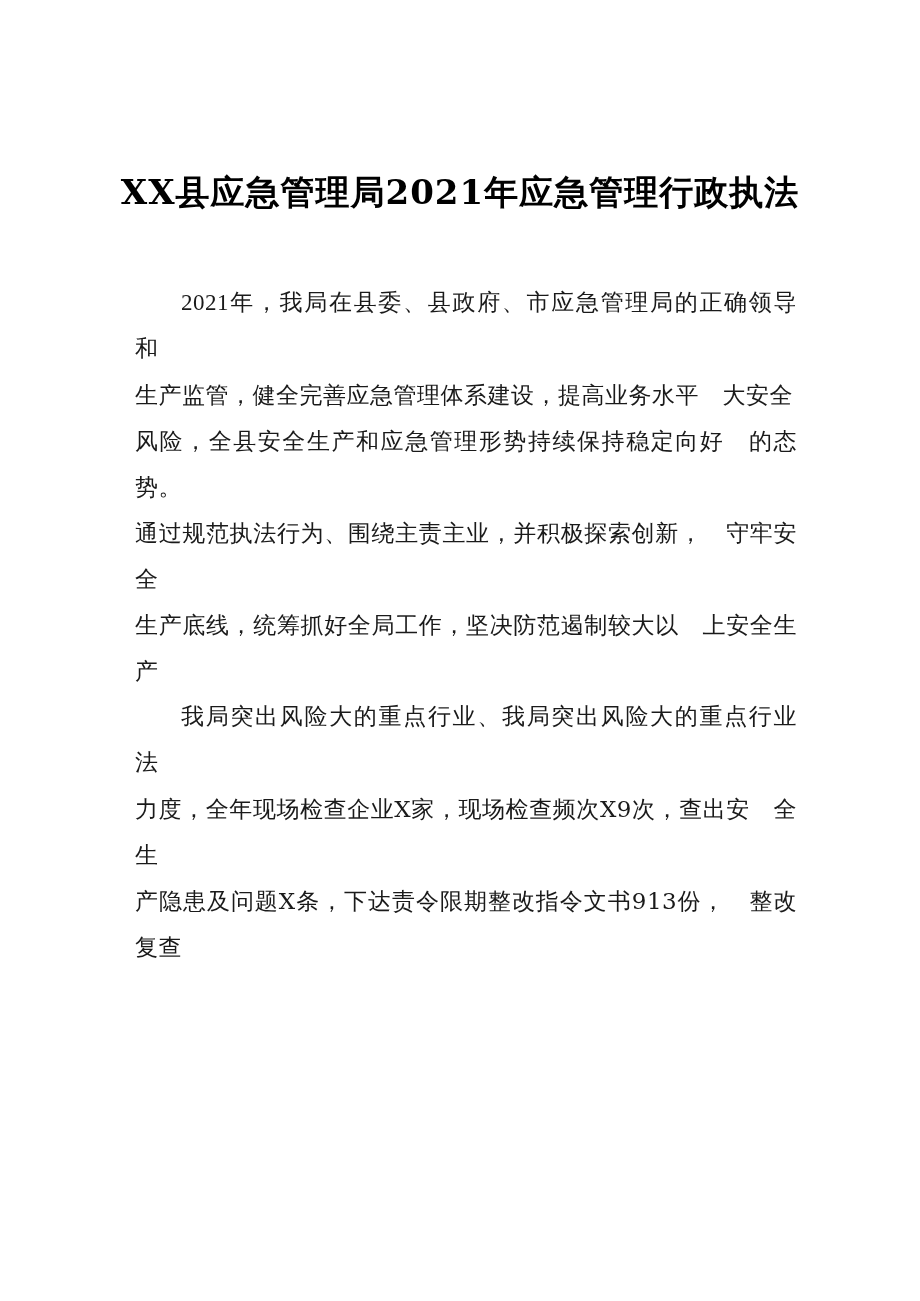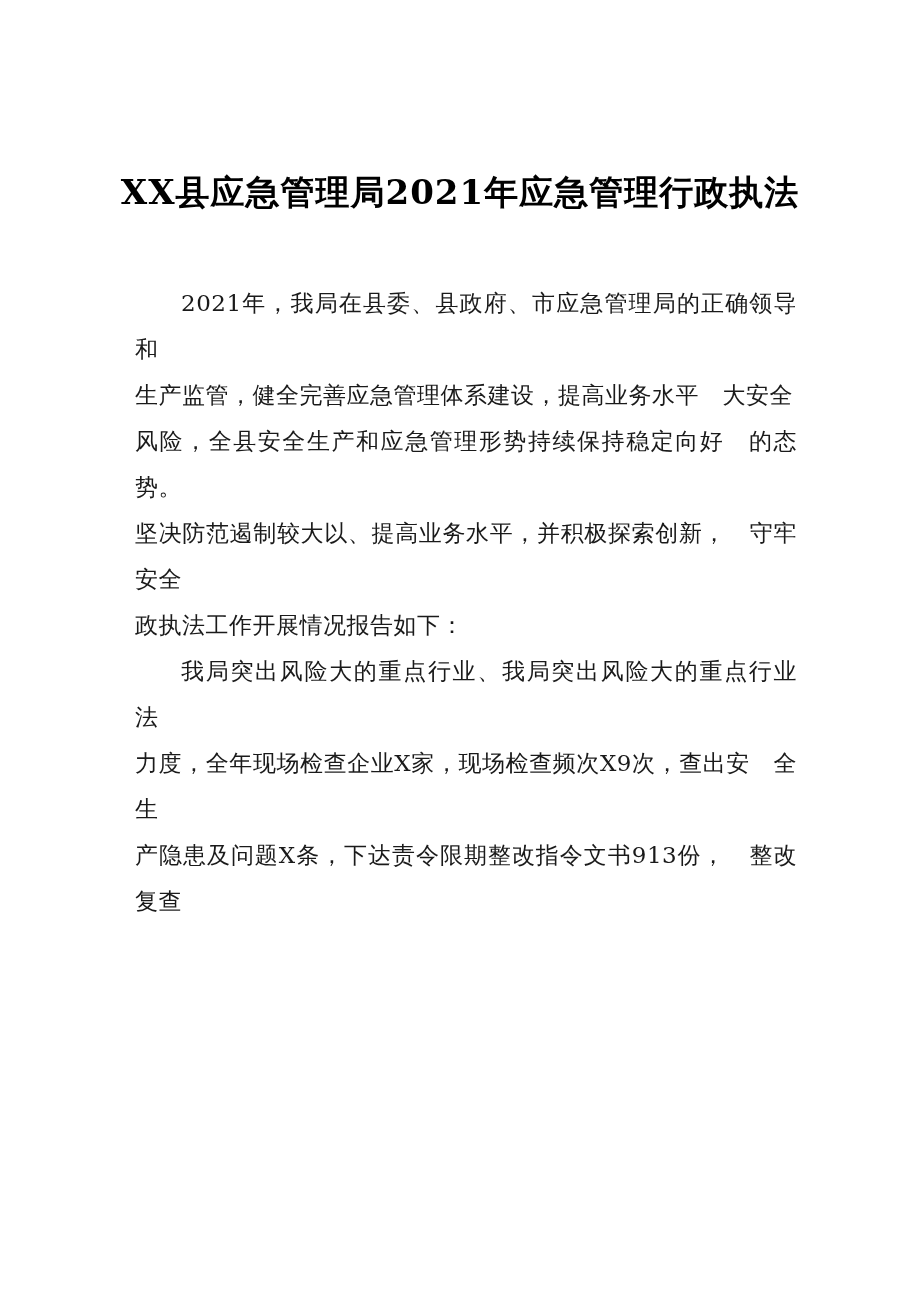--- a/index.html
+++ b/index.html
@@ -27,36 +27,36 @@
     margin: 58px 125px 0 135px;
     width: 662px;
     font-size: 23px;
     line-height: 46px;
     letter-spacing: 0.5px;
     color: #1a1a1a;
     text-align: justify;
   }
   .para { margin: 0; }
   .line { display: block; white-space: pre-wrap; }
-  .line.first { text-indent: 2em; }
+  .line.first { text-indent: 2em; font-family: Liberation Serif, serif; }
 </style>
 </head>
 <body>
 
 <div class="page">
   <div class="doc-title">
     <div class="title-line">XX县应急管理局2021年应急管理行政执法</div>
   </div>
   <div class="doc-body">
       <p class="para">
         <span class="line first">2021年，我局在县委、县政府、市应急管理局的正确领导　和</span>
         <span class="line">生产监管，健全完善应急管理体系建设，提高业务水平　大安全</span>
         <span class="line">风险，全县安全生产和应急管理形势持续保持稳定向好　的态势。</span>
-        <span class="line">坚决防范遏制较大以、提高业务水平，并积极探索创新，　守牢安全</span>
-        <span class="line">政执法工作开展情况报告如下：</span>
+        <span class="line">通过规范执法行为、围绕主责主业，并积极探索创新，　守牢安全</span>
+        <span class="line">生产底线，统筹抓好全局工作，坚决防范遏制较大以　上安全生产</span>
       </p>
       <p class="para">
         <span class="line first">我局突出风险大的重点行业、我局突出风险大的重点行业　法</span>
         <span class="line">力度，全年现场检查企业X家，现场检查频次X9次，查出安　全生</span>
         <span class="line">产隐患及问题X条，下达责令限期整改指令文书913份，　整改复查</span>
       </p>
     </div>
 </div>
 
 </body></html>

